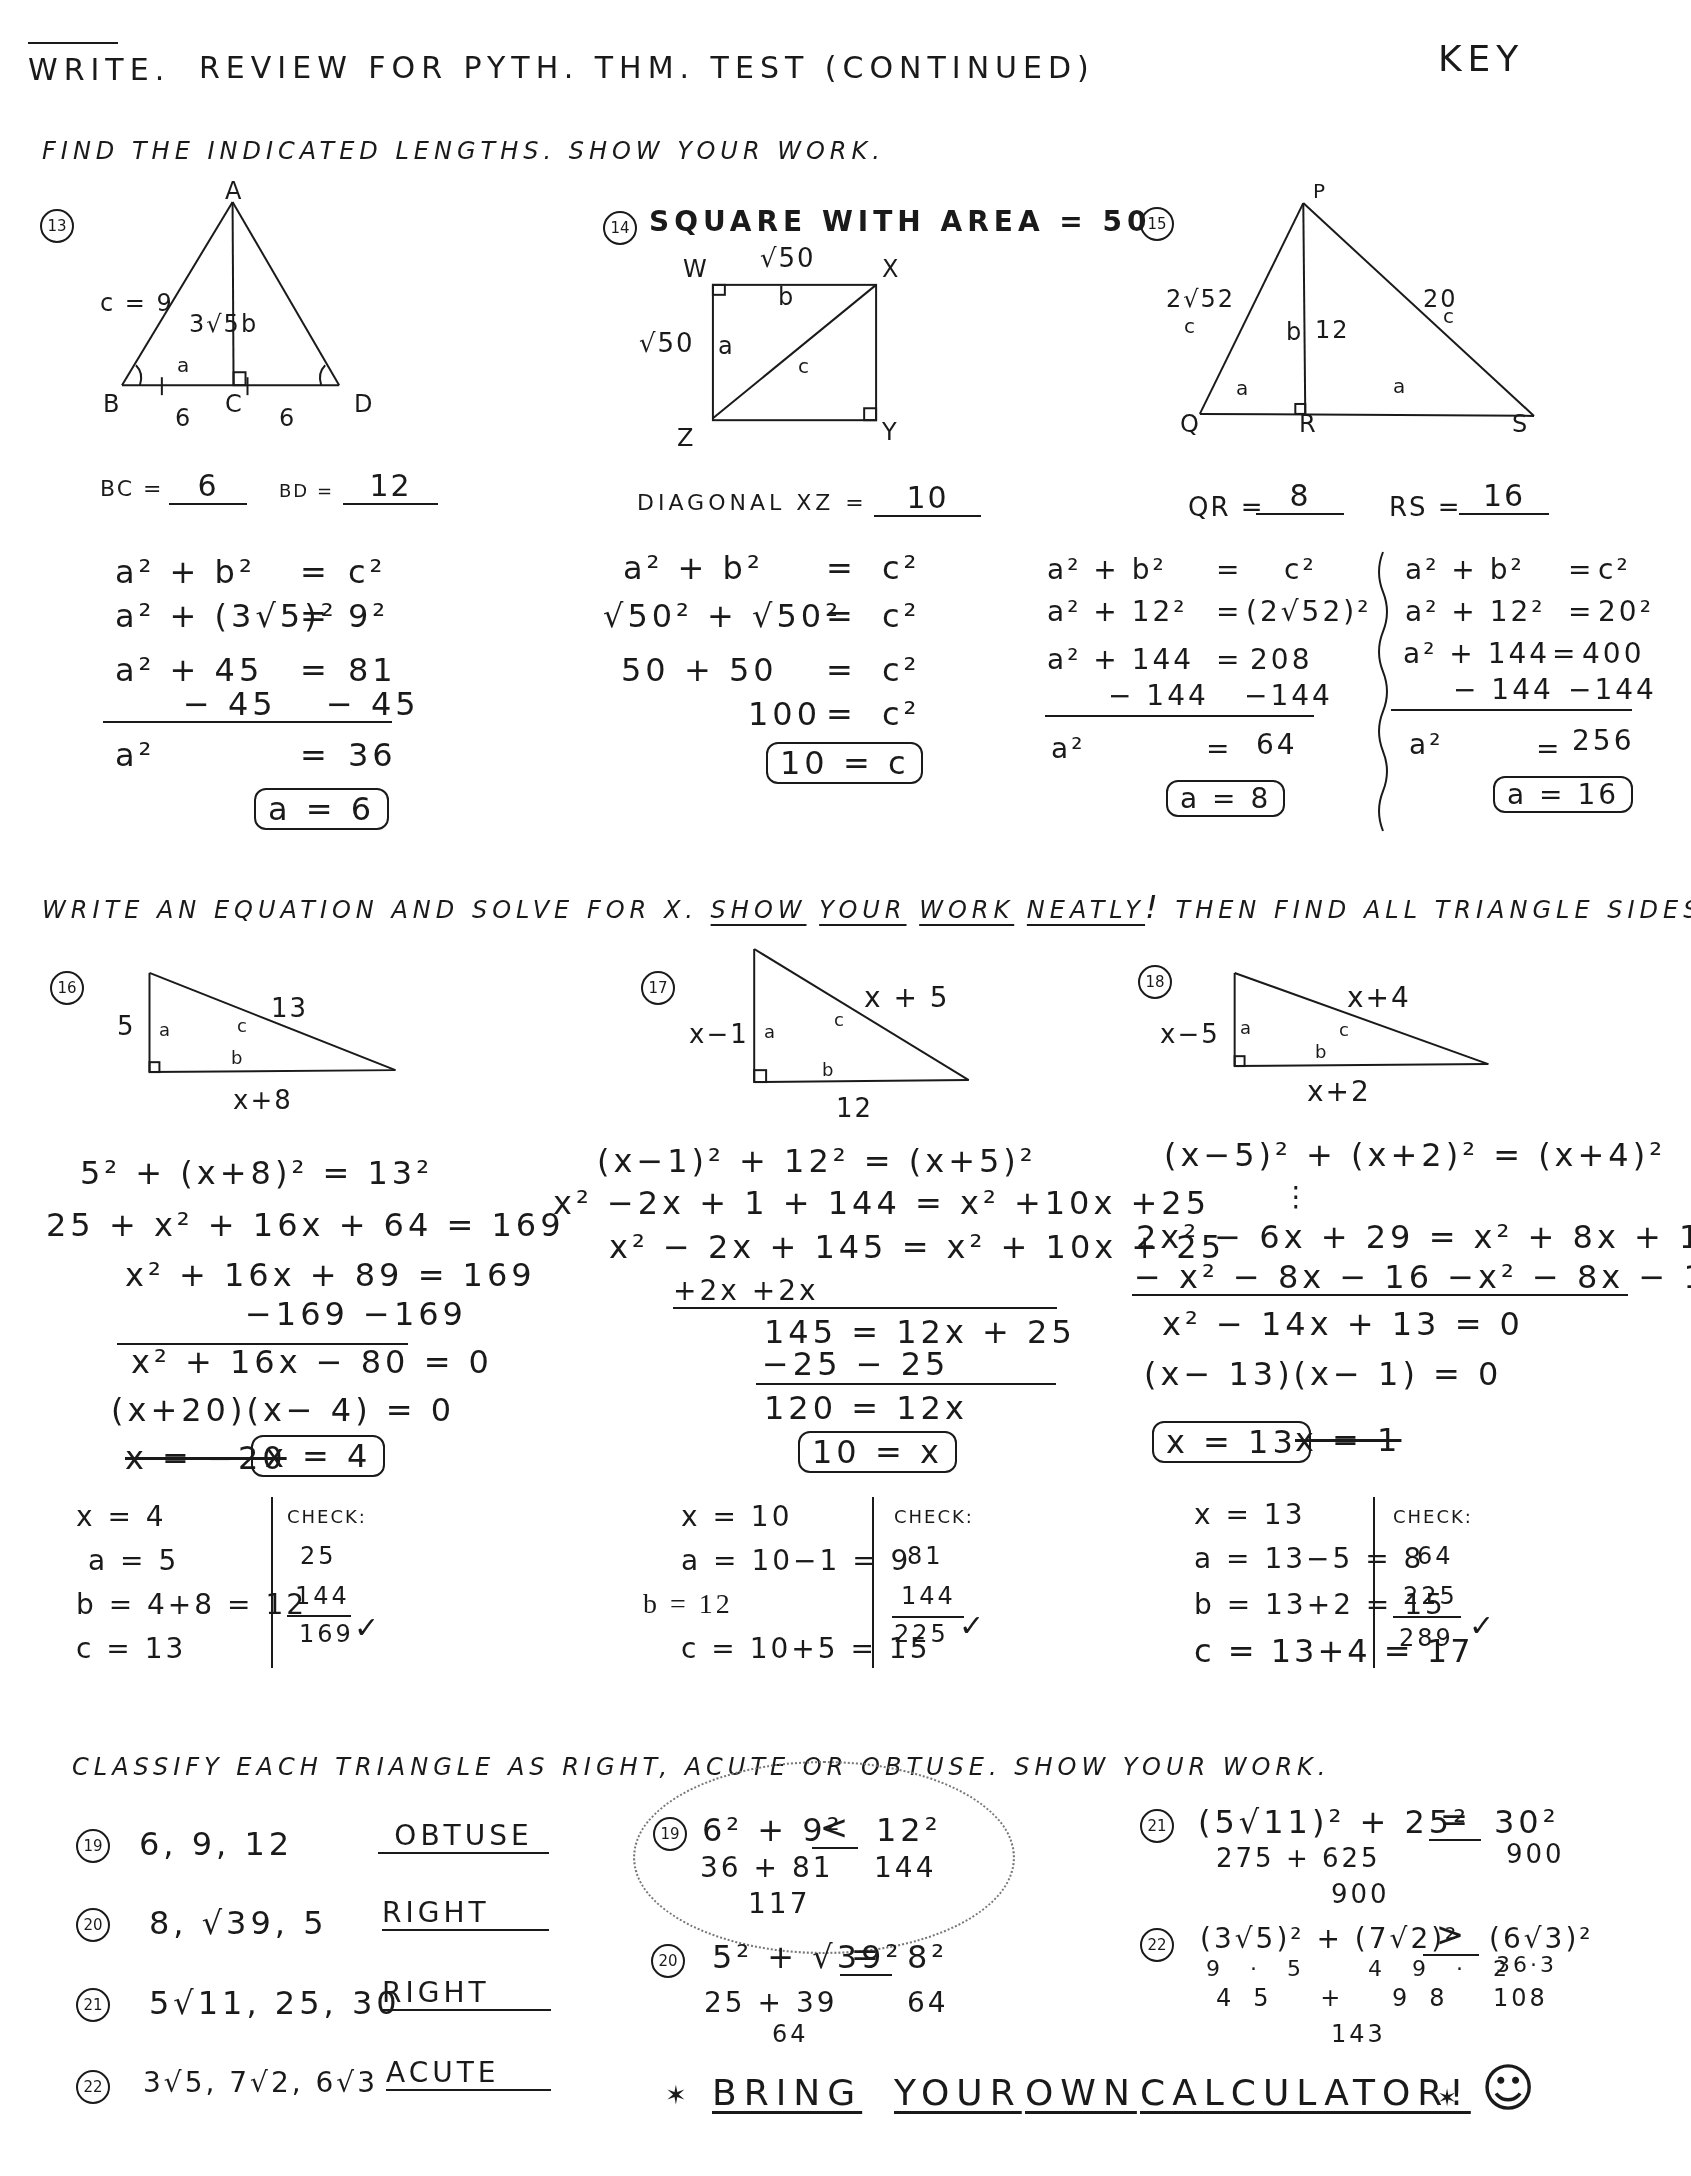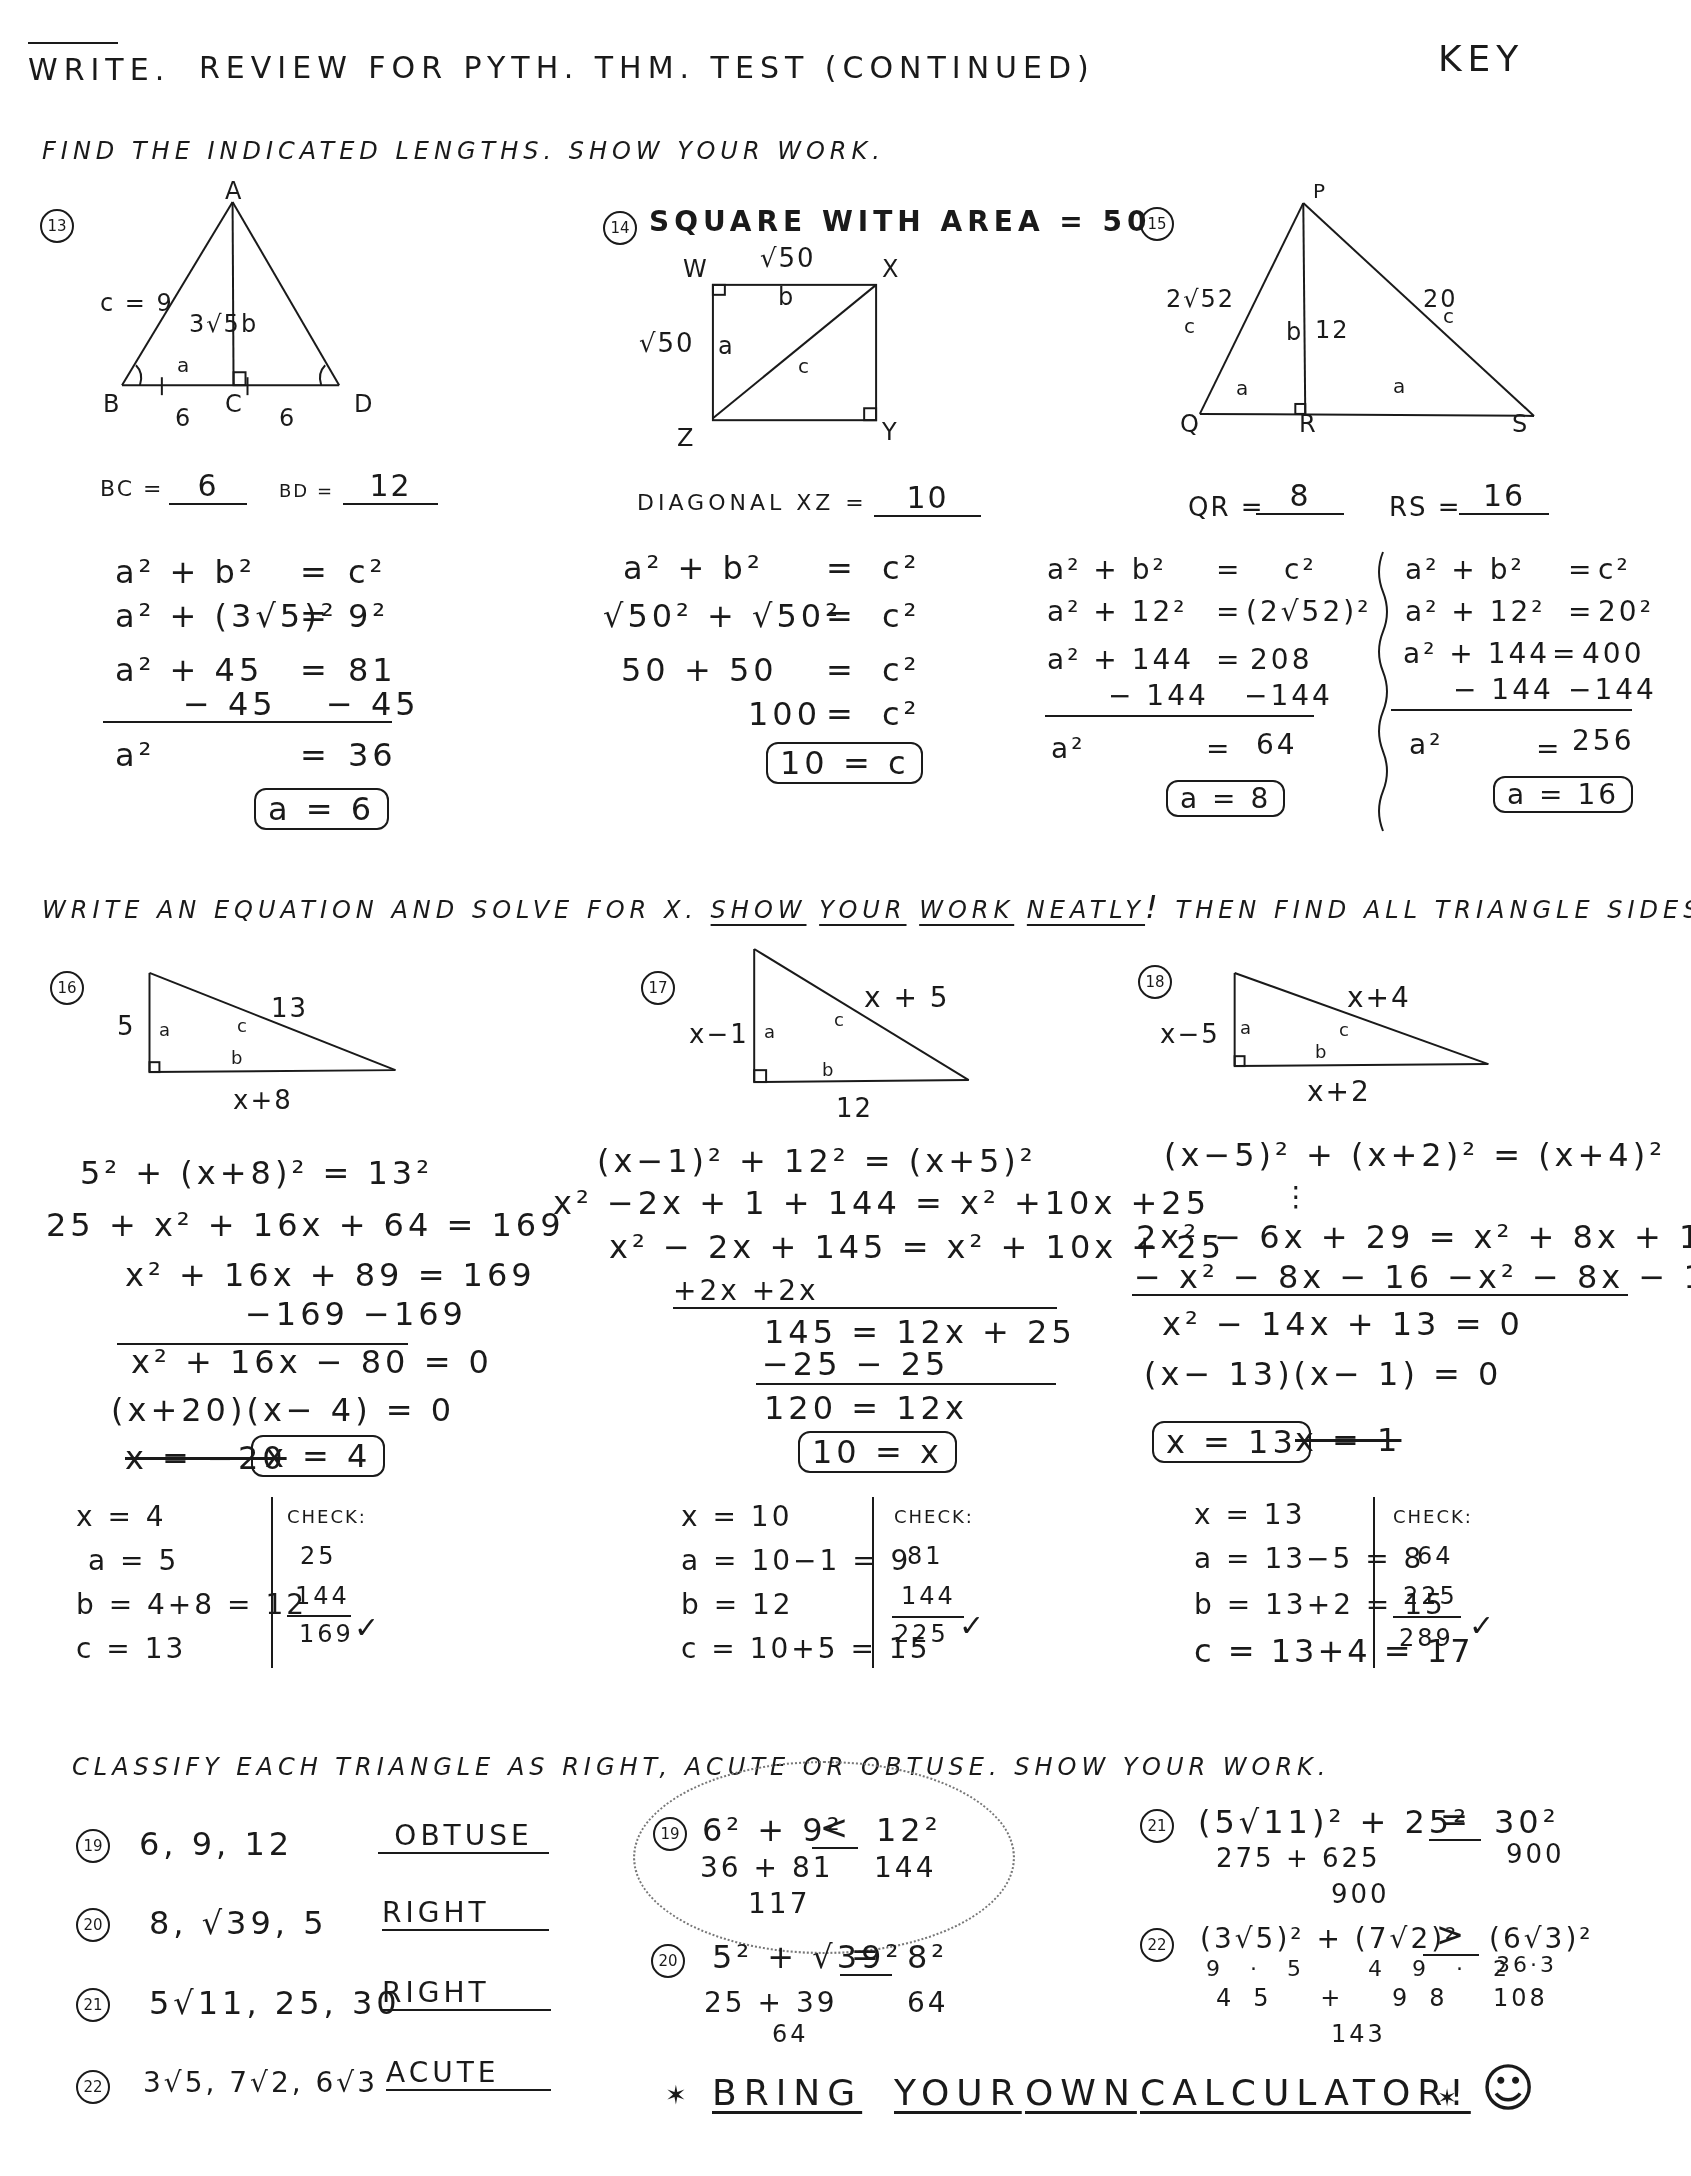--- a/index.html
+++ b/index.html
@@ -276,21 +276,21 @@
     <div class="rule" style="left:673px;top:1307px;width:384px;"></div>
     <div class="abs hand t-eq" style="left:764px;top:1313px;">145 =   12x + 25</div>
     <div class="abs hand t-eq" style="left:762px;top:1345px;">−25   − 25</div>
     <div class="rule" style="left:756px;top:1383px;width:300px;"></div>
     <div class="abs hand t-eq" style="left:764px;top:1389px;">120 =   12x</div>
     <div class="abs hand t-eq boxed" style="left:798px;top:1431px;">10 = x</div>
   </div>
   <div>
     <div class="abs hand t-eq-sm" style="left:681px;top:1500px;">x = 10</div>
     <div class="abs hand t-eq-sm" style="left:681px;top:1544px;">a = 10−1 = 9</div>
-    <div class="abs hand t-eq-sm" style="left:681px;top:1588px;">b = 12</div>
+    <div class="abs hand t-eq-sm" style="left:643px;top:1588px;font-family:Liberation Serif, serif;">b = 12</div>
     <div class="abs hand t-eq-sm" style="left:681px;top:1632px;">c = 10+5 = 15</div>
     <div class="vrule" style="left:872px;top:1497px;height:171px;"></div>
     <div class="abs hand t-small" style="left:894px;top:1506px;">CHECK:</div>
     <div class="abs hand t-eq-sm" style="left:907px;top:1542px;font-size:24px;">81</div>
     <div class="abs hand t-eq-sm" style="left:901px;top:1582px;font-size:24px;">144</div>
     <div class="rule" style="left:892px;top:1616px;width:72px;"></div>
     <div class="abs hand t-eq-sm" style="left:894px;top:1620px;font-size:24px;">225</div>
     <div class="abs check" style="left:959px;top:1608px;">✓</div>
   </div>
 </div>

